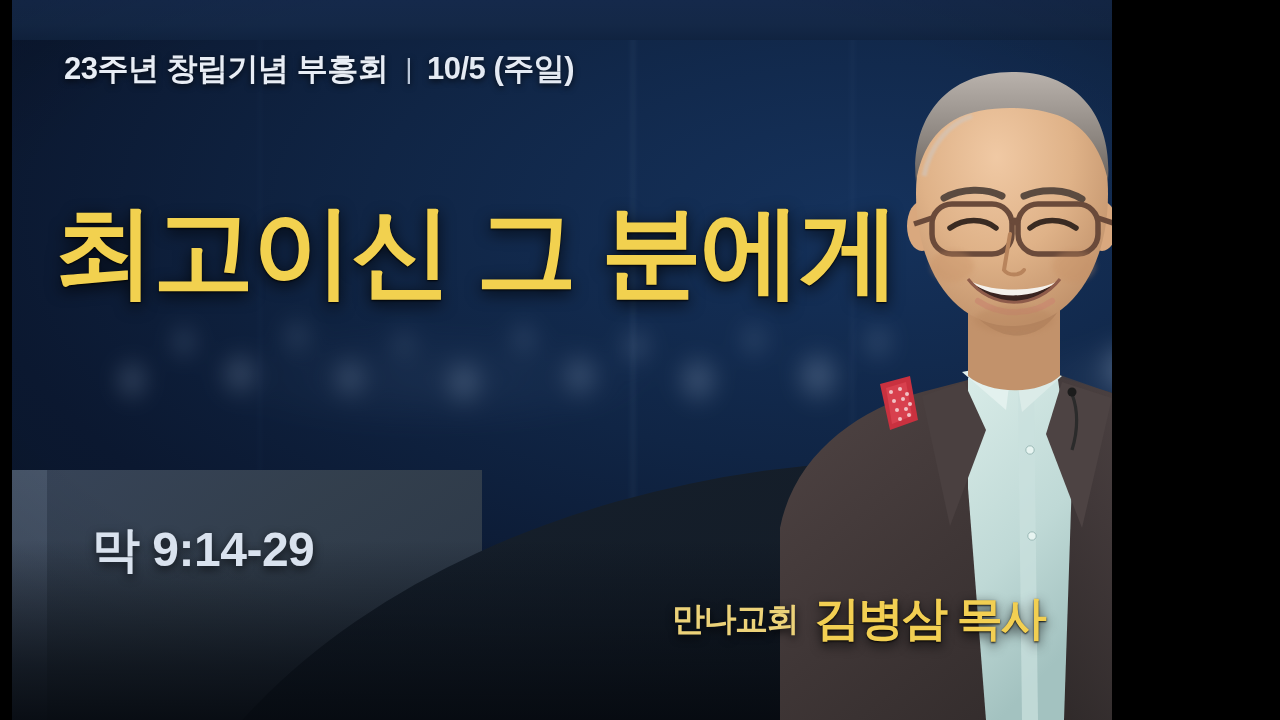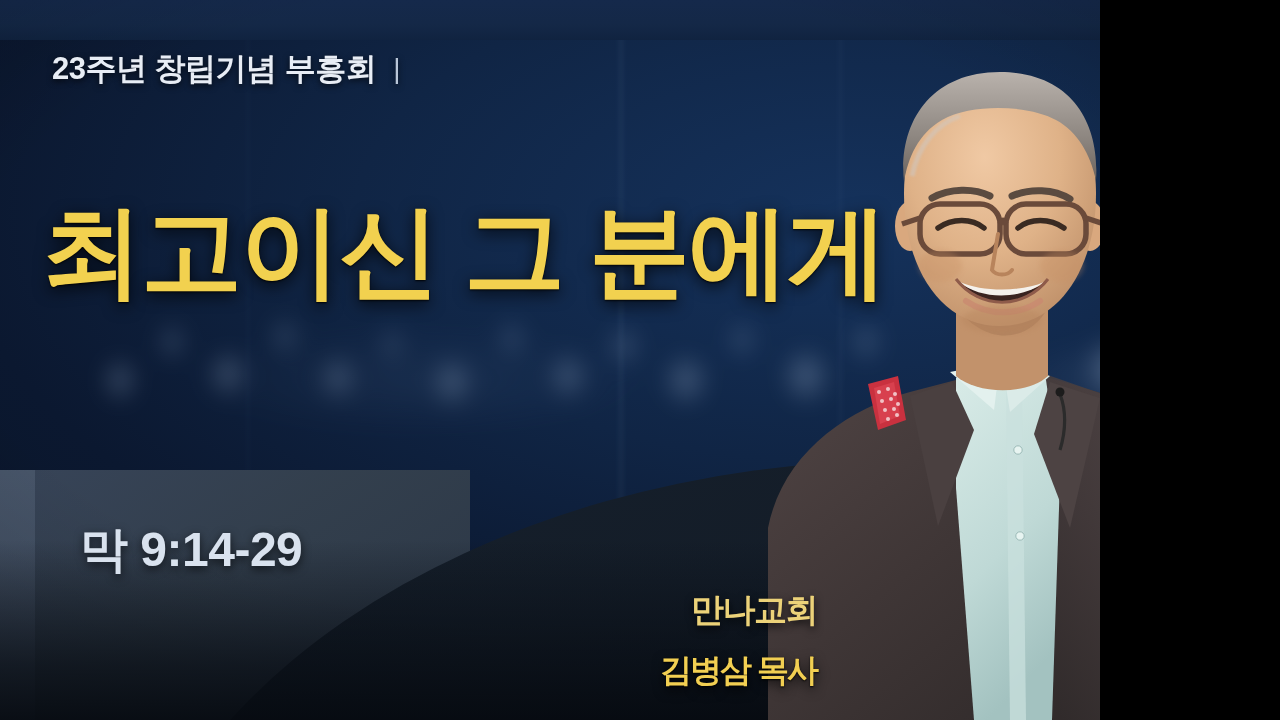--- a/index.html
+++ b/index.html
@@ -6,20 +6,21 @@
   html,body{margin:0;padding:0;background:#000;}
   body{
     font-family:"Liberation Sans","DejaVu Sans",sans-serif;
     -webkit-font-smoothing:antialiased;
   }
   #stage{
     position:relative;
     width:1100px;height:720px;
     overflow:hidden;
     background:#b91c1c;
+    margin-left:12px;
   }
 
   
   .bg-base{
     position:absolute;inset:0;
     background:
       radial-gradient(120% 90% at 78% 30%, #15325c 0%, #102545 38%, #0b1830 68%, #081324 100%),
       linear-gradient(180deg,#0e2344 0%,#0b1b33 55%,#0a1526 100%);
   }
   
@@ -130,31 +131,30 @@
   .scripture{
     position:absolute;left:80px;top:518px;
     font-size:48px;font-weight:bold;color:#d9e2ee;
     letter-spacing:-.5px;
     text-shadow:0 3px 10px rgba(0,0,0,.65);
     white-space:nowrap;
   }
 
   .speaker{
     position:absolute;left:660px;top:588px;
-    display:flex;align-items:flex-end;gap:16px;
+    display:flex;align-items:center;gap:16px;
     white-space:nowrap;
-    flex-direction:column;
   }
   .speaker-church{
     font-size:33px;font-weight:bold;color:#ecd279;
     letter-spacing:-1.5px;
     text-shadow:0 3px 9px rgba(0,0,0,.8);
   }
   .speaker-name{
-    font-size:32px;font-weight:bold;color:#f2cf52;
+    font-size:46px;font-weight:bold;color:#f2cf52;
     letter-spacing:-2px;
     text-shadow:0 4px 12px rgba(0,0,0,.85), 0 1px 2px rgba(0,0,0,.9);
   }
 </style>
 </head>
 <body>
 
 <div id="stage">
 
   <div class="bg-base"></div>
@@ -276,20 +276,21 @@
       <ellipse cx="180" cy="208" rx="22" ry="16" fill="#c78f64" opacity=".3" filter="url(#soft2)"></ellipse>
       <ellipse cx="302" cy="208" rx="22" ry="16" fill="#c78f64" opacity=".3" filter="url(#soft2)"></ellipse>
 
       <ellipse cx="242" cy="262" rx="40" ry="14" fill="#b5835c" opacity=".35" filter="url(#soft2)"></ellipse>
     </svg>
   </div>
 
   <div class="header-line">
     <span>23주년 창립기념 부흥회</span>
     <span class="header-divider">|</span>
+    <span class="header-date">10/5 (주일)</span>
   </div>
 
   <div class="title">
     <span class="title-l1">최고이신 그 분에게</span>
   </div>
 
   <div class="scripture">막 9:14-29</div>
 
   <div class="speaker">
     <span class="speaker-church">만나교회</span>

